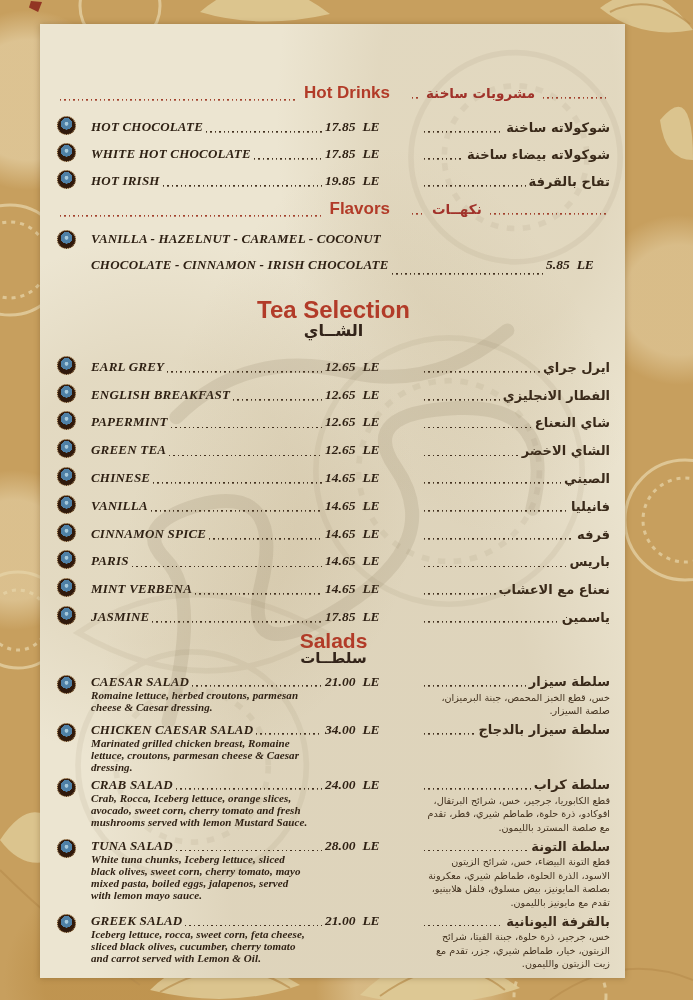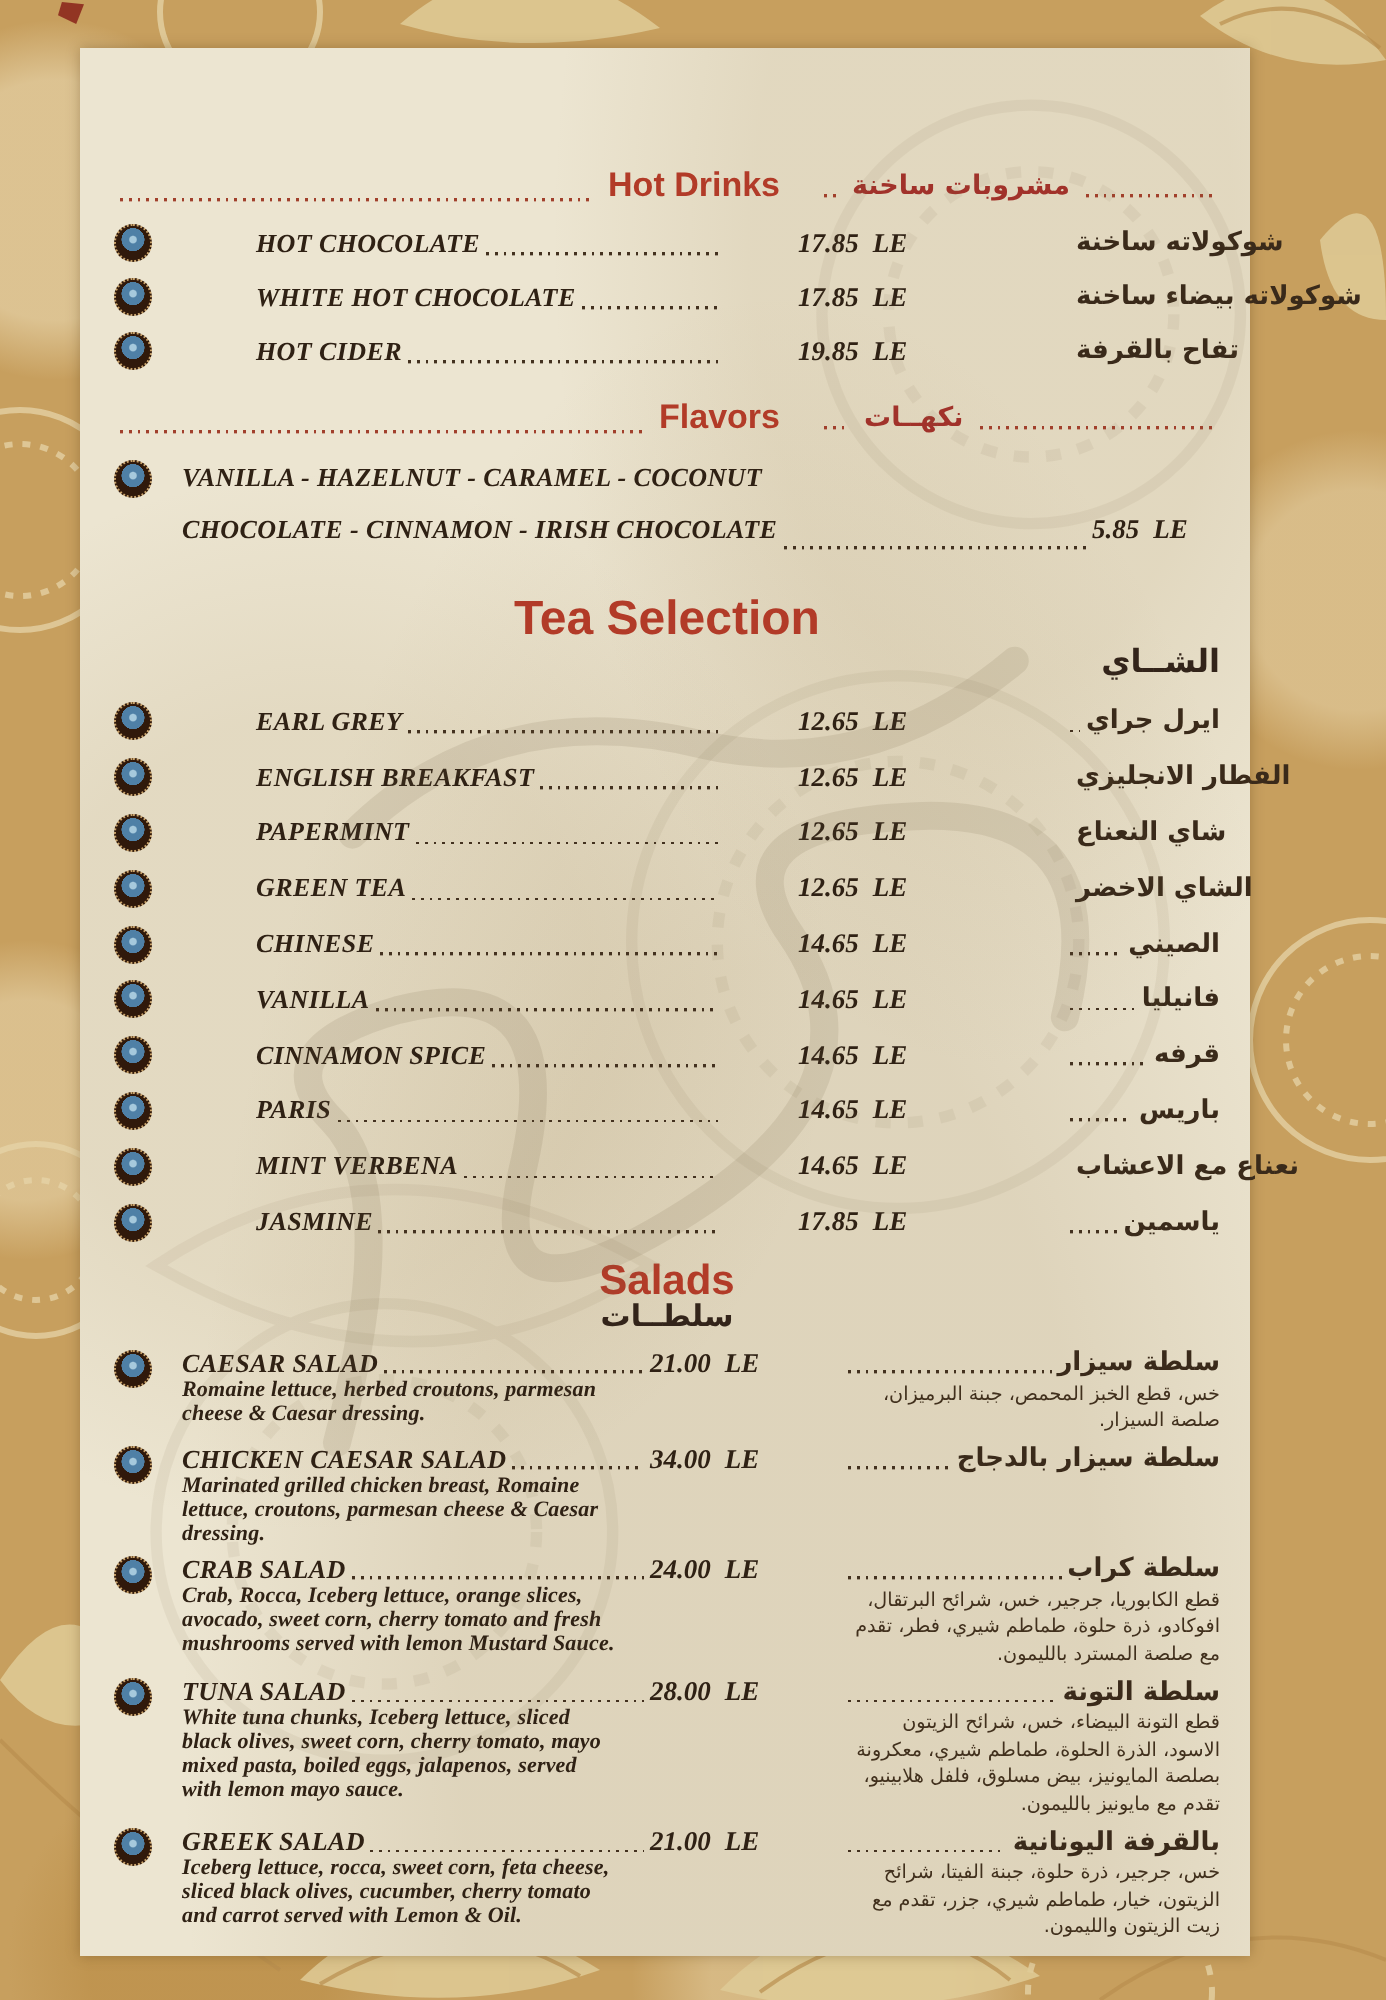--- a/index.html
+++ b/index.html
@@ -42,41 +42,41 @@
   .ar-red{font-family:"DejaVu Sans",sans-serif;font-size:13.5px;font-weight:700;color:#a1322a;
     white-space:nowrap;margin:0 5px;}
   .dots{flex:1;height:10px;align-self:flex-end;margin:0 3px 2px 3px;
     background-image:repeating-linear-gradient(90deg, currentColor 0 1.4px, transparent 1.4px 4.4px);
     background-repeat:no-repeat;background-position:0 100%;background-size:100% 1.7px;}
   .dots.red{color:#a1402c;}
   .dots.dk{color:#43311f;}
   .dots.fix12{flex:0 0 12px;}
   .dots.fix64{flex:0 0 64px;}
   
-  .row{display:flex;align-items:center;height:27px;gap:37px;}
+  .row{display:flex;align-items:flex-end;height:27px;}
   .tea .row{height:27.8px;}
   .badge{flex:0 0 34px;}
   .badge::before{content:"";display:block;width:19px;height:19px;border-radius:50%;box-sizing:border-box;
     background:radial-gradient(circle at 50% 40%, #a6c9dc 0 1.6px, #4f80a6 2.2px 43%, #30190b 44% 100%);
     border:1.6px dotted #c9a36b;}
   .name{font-style:italic;font-weight:600;font-size:13px;letter-spacing:.2px;white-space:nowrap;}
   .enwrap{flex:0 0 234px;display:flex;align-items:center;min-width:0;}
   .price{flex:0 0 78px;display:flex;align-items:center;font-style:italic;font-weight:600;font-size:13.5px;}
   .price .cur{margin-left:7px;}
   .arwrap{flex:1;display:flex;align-items:center;min-width:0;padding-left:18px;}
   .arname{font-family:"DejaVu Sans",sans-serif;font-weight:700;font-size:13px;color:#3a2a1a;
     white-space:nowrap;font-style:normal;}
   
   .flav-line1{display:flex;align-items:center;height:26px;margin-top:9px;}
   .flav-line2{display:flex;align-items:center;height:25px;padding-left:34px;}
   .flav-text{font-style:italic;font-weight:600;font-size:13px;letter-spacing:.2px;white-space:nowrap;}
   
   .tea-title{margin-top:21px;text-align:center;font-family:"Liberation Sans",sans-serif;
     font-size:24px;font-weight:600;color:#b23b28;line-height:23px;}
-  .tea-title-ar{text-align:right;font-family:"DejaVu Sans",sans-serif;font-size:16px;font-weight:700;
+  .tea-title-ar{text-align:center;font-family:"DejaVu Sans",sans-serif;font-size:16px;font-weight:700;
     color:#33241a;line-height:19px;margin-bottom:7px;}
   
   .sal-hdr{display:flex;align-items:center;margin-top:3px;height:22px;flex-direction:column;}
   .sal-hdr .line{flex:1;border-top:1.6px solid #4e3a28;}
   .sal-hdr .red-label{font-size:21px;margin:0 12px;}
   .sal-hdr-ar{text-align:center;font-family:"DejaVu Sans",sans-serif;font-size:15px;font-weight:700;
     color:#33241a;line-height:17px;margin-bottom:8px;}
   
   .srow{display:flex;align-items:flex-start;margin-bottom:5px;}
   .srow .badge{padding-top:0;}
@@ -183,21 +183,21 @@
           <span class="cur">LE</span>
         </span>
       <span class="arwrap">
           <span class="dots dk"></span>
           <b class="arname" dir="rtl">شوكولاته بيضاء ساخنة</b>
         </span>
     </div>
     <div class="row">
       <span class="badge"></span>
       <span class="enwrap">
-          <span class="name">HOT CIDER</span>
+          <span class="name">HOT IRISH</span>
           <span class="dots dk"></span>
         </span>
       <span class="price">
           <span>19.85</span>
           <span class="cur">LE</span>
         </span>
       <span class="arwrap">
           <span class="dots dk"></span>
           <b class="arname" dir="rtl">تفاح بالقرفة</b>
         </span>

